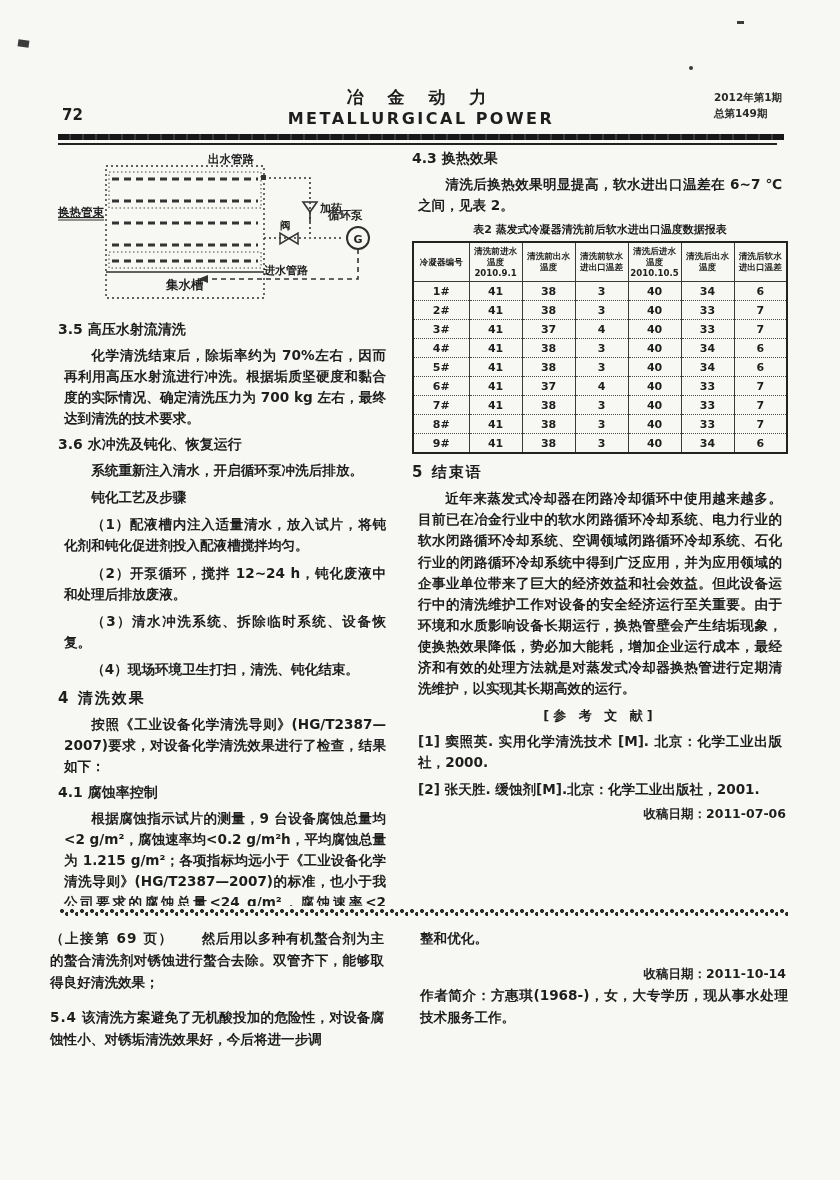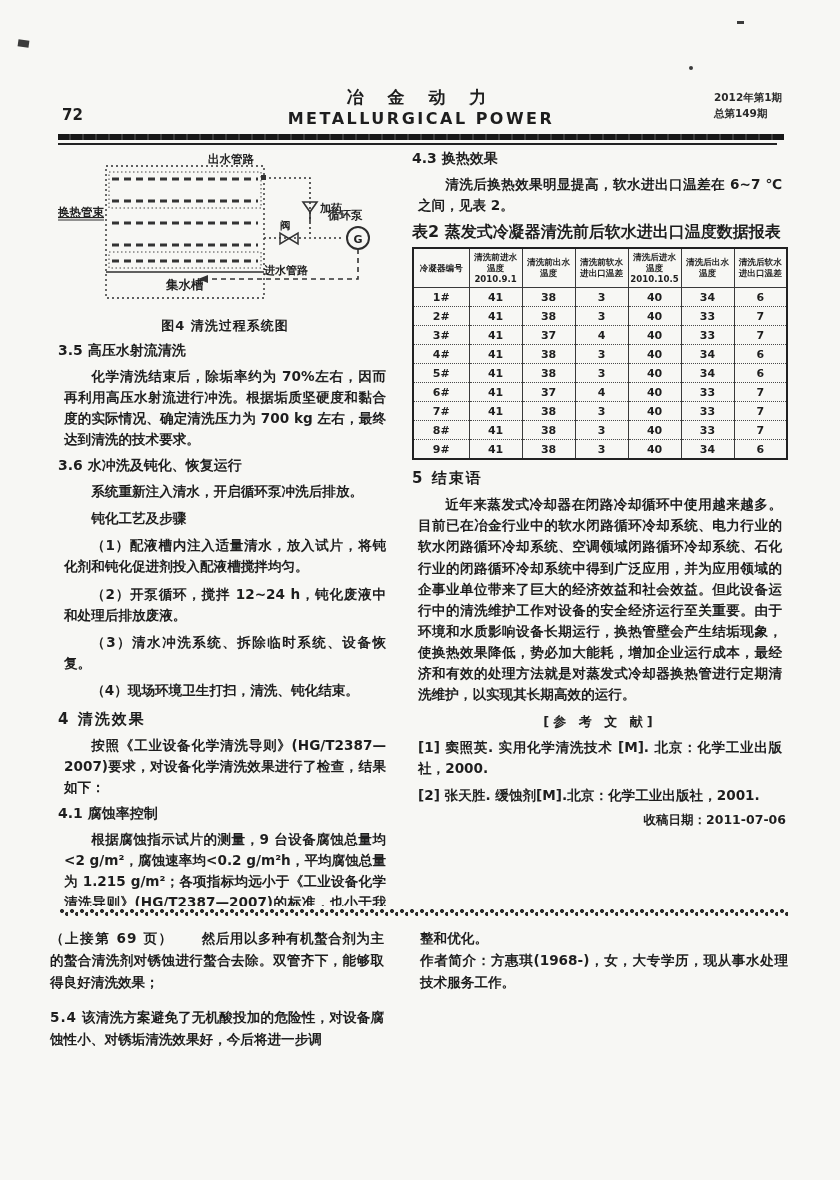--- a/index.html
+++ b/index.html
@@ -26,21 +26,21 @@
   .col{overflow:hidden;}
   .col p{margin:6px;text-indent:2em;text-align:justify;font-size:13.6px;line-height:1.55;font-weight:600;}
   .col p.noindent{text-indent:0;}
   .h-sub{font-size:14px;font-weight:800;margin:7px 0 3px 0;}
   .h-main{font-size:15px;font-weight:800;margin:9px 0 4px 0;letter-spacing:2px;}
   
   .figure{margin:2px 0 6px 0;}
   .fig-caption{text-align:center;font-size:13px;font-weight:800;margin-top:3px;letter-spacing:1px;}
   svg text{font-family:inherit;font-weight:700;fill:#222;}
   
-  .tbl-caption{font-size:16px;font-weight:800;text-align:left;margin:6px 0 4px 0;}
+  .tbl-caption{font-size:11px;font-weight:800;text-align:center;margin:6px 0 4px 0;}
   table.data{border-collapse:collapse;width:100%;table-layout:fixed;}
   table.data th{font-size:8.6px;font-weight:700;padding:3px 1px;border:1px solid #3a3a3a;line-height:1.25;}
   table.data td{font-size:11px;font-weight:700;text-align:center;padding:2.5px 0;border:1px dotted #4a4a4a;border-left:1px solid #3a3a3a;border-right:1px solid #3a3a3a;}
   table.data{border:2px solid #222;}
   table.data col.c1{width:15%;}
   
   .refs-h{text-align:center;font-size:13px;font-weight:800;letter-spacing:4px;margin:8px 0 4px 0;}
   .ref{font-size:12px;font-weight:600;line-height:1.5;text-align:justify;margin:0;}
   .received{text-align:right;font-size:12.5px;font-weight:800;margin:5px 2px 2px 0;}
   .bio{font-size:11.8px;font-weight:600;line-height:1.5;text-align:justify;margin:0;}
@@ -126,21 +126,20 @@
           <line x1="206" y1="86" x2="286" y2="86" stroke="#333" stroke-width="1.6" stroke-dasharray="2 3"></line>
 
           <text x="270" y="67" font-size="11.5">循环泵</text>
           <circle cx="300" cy="86" r="11" fill="none" stroke="#2e2e2e" stroke-width="2"></circle>
           <text x="295.5" y="91" font-size="11">G</text>
 
           <polyline points="300,97 300,127 140,127" fill="none" stroke="#333" stroke-width="1.6" stroke-dasharray="5 4"></polyline>
           <polygon points="150,123 150,131 140,127" fill="#333"></polygon>
           <text x="206" y="122" font-size="11">进水管路</text>
         </svg>
-        <div class="fig-caption">图4  清洗过程系统图</div>
       </div>
 
       <div class="h-sub">3.5  高压水射流清洗</div>
       <p>化学清洗结束后，除垢率约为 70%左右，因而再利用高压水射流进行冲洗。根据垢质坚硬度和黏合度的实际情况、确定清洗压力为 700 kg 左右，最终达到清洗的技术要求。</p>
       <div class="h-sub">3.6  水冲洗及钝化、恢复运行</div>
       <p>系统重新注入清水，开启循环泵冲洗后排放。</p>
       <p>钝化工艺及步骤</p>
       <div>
           <p>（1）配液槽内注入适量清水，放入试片，将钝化剂和钝化促进剂投入配液槽搅拌均匀。</p>
           <p>（2）开泵循环，搅拌 12~24 h，钝化废液中和处理后排放废液。</p>
@@ -280,18 +279,19 @@
 
   <div class="divider"></div>
 
   <div class="bottom">
     <div>
       <p class="noindent"><span class="cont-note">（上接第 69 页）</span><span>然后用以多种有机螯合剂为主的螯合清洗剂对锈蚀进行螯合去除。双管齐下，能够取得良好清洗效果；</span></p>
       <p class="noindent s54"><b>5.4</b><span>  该清洗方案避免了无机酸投加的危险性，对设备腐蚀性小、对锈垢清洗效果好，今后将进一步调</span></p>
     </div>
     <div>
       <p class="noindent">整和优化。</p>
+      <div class="received" style="margin-top:16px">收稿日期：2011-10-14</div>
       <p class="bio noindent">作者简介：方惠琪(1968-)，女，大专学历，现从事水处理技术服务工作。</p>
     </div>
   </div>
 
   <div class="watermark">万方数据</div>
 </div>
 
 </body></html>

